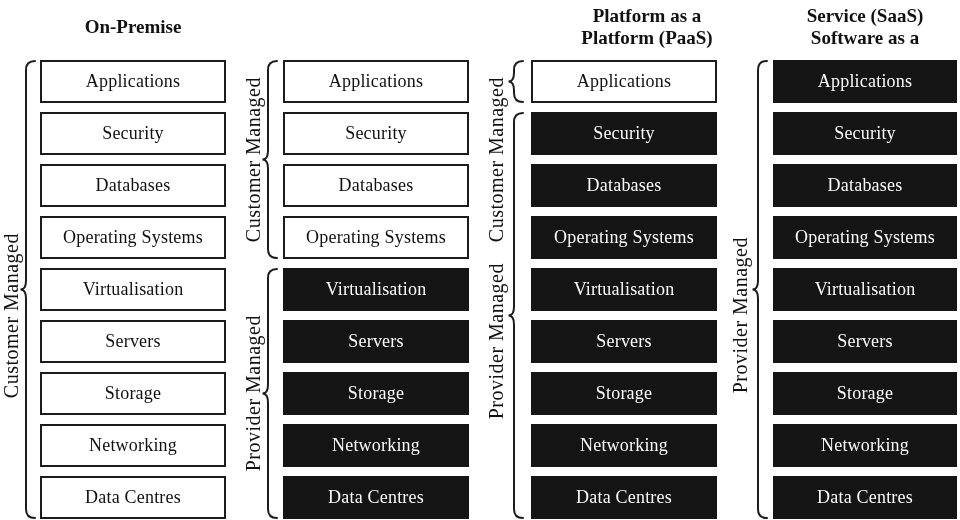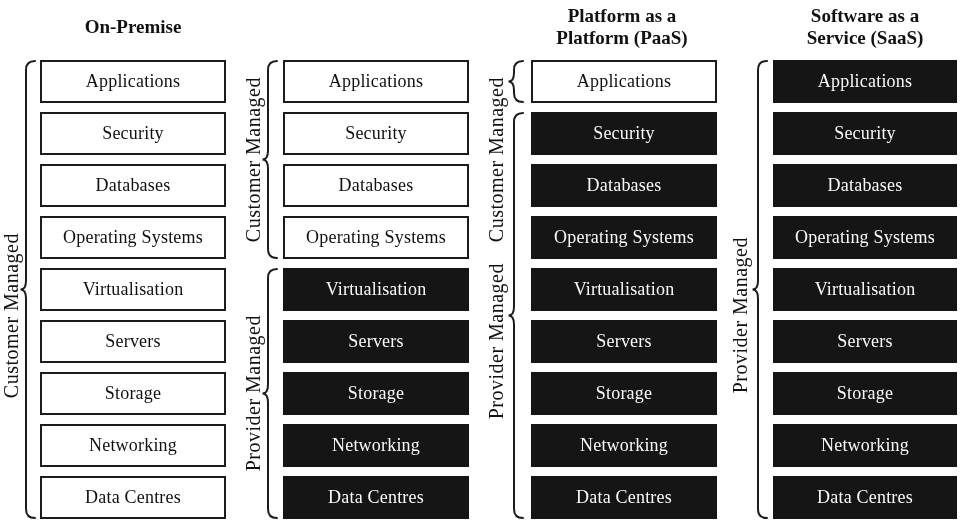--- a/index.html
+++ b/index.html
@@ -110,21 +110,21 @@
       <span>Customer Managed</span>
     </div>
     <div class="bracket" style="left: 262px; top: 268px;">
       <svg width="16" height="251">
         <path d="M 15 1 Q 6 1 6 10 L 6 116.5 Q 6 125.5 0.5 125.5 Q 6 125.5 6 134.5 L 6 241 Q 6 250 15 250" fill="none" stroke="#1c1c1c" stroke-width="2" stroke-linecap="round"></path>
       </svg>
     </div>
     <div class="side-label" style="left: 240px; width: 26px; top: 268px; height: 251px;">
       <span>Provider Managed</span>
     </div>
-    <div class="col-title" style="left: 529px; width: 186px;">
+    <div class="col-title" style="left: 554px; width: 186px;">
       <div>Platform as a</div>
       <div>Platform (PaaS)</div>
     </div>
     <div class="layer-box light" style="left: 531px; width: 186px; top: 60px; height: 43px;">
       <span>Applications</span>
     </div>
     <div class="layer-box dark" style="left: 531px; width: 186px; top: 112px; height: 43px;">
       <span>Security</span>
     </div>
     <div class="layer-box dark" style="left: 531px; width: 186px; top: 164px; height: 43px;">
@@ -158,22 +158,22 @@
     </div>
     <div class="bracket" style="left: 508px; top: 112px;">
       <svg width="16" height="407">
         <path d="M 15 1 Q 6 1 6 10 L 6 194.5 Q 6 203.5 0.5 203.5 Q 6 203.5 6 212.5 L 6 397 Q 6 406 15 406" fill="none" stroke="#1c1c1c" stroke-width="2" stroke-linecap="round"></path>
       </svg>
     </div>
     <div class="side-label" style="left: 483px; width: 26px; top: 216px; height: 251px;">
       <span>Provider Managed</span>
     </div>
     <div class="col-title" style="left: 773px; width: 184px;">
+      <div>Service (SaaS)</div>
       <div>Software as a</div>
-      <div>Service (SaaS)</div>
     </div>
     <div class="layer-box dark" style="left: 773px; width: 184px; top: 60px; height: 43px;">
       <span>Applications</span>
     </div>
     <div class="layer-box dark" style="left: 773px; width: 184px; top: 112px; height: 43px;">
       <span>Security</span>
     </div>
     <div class="layer-box dark" style="left: 773px; width: 184px; top: 164px; height: 43px;">
       <span>Databases</span>
     </div>

